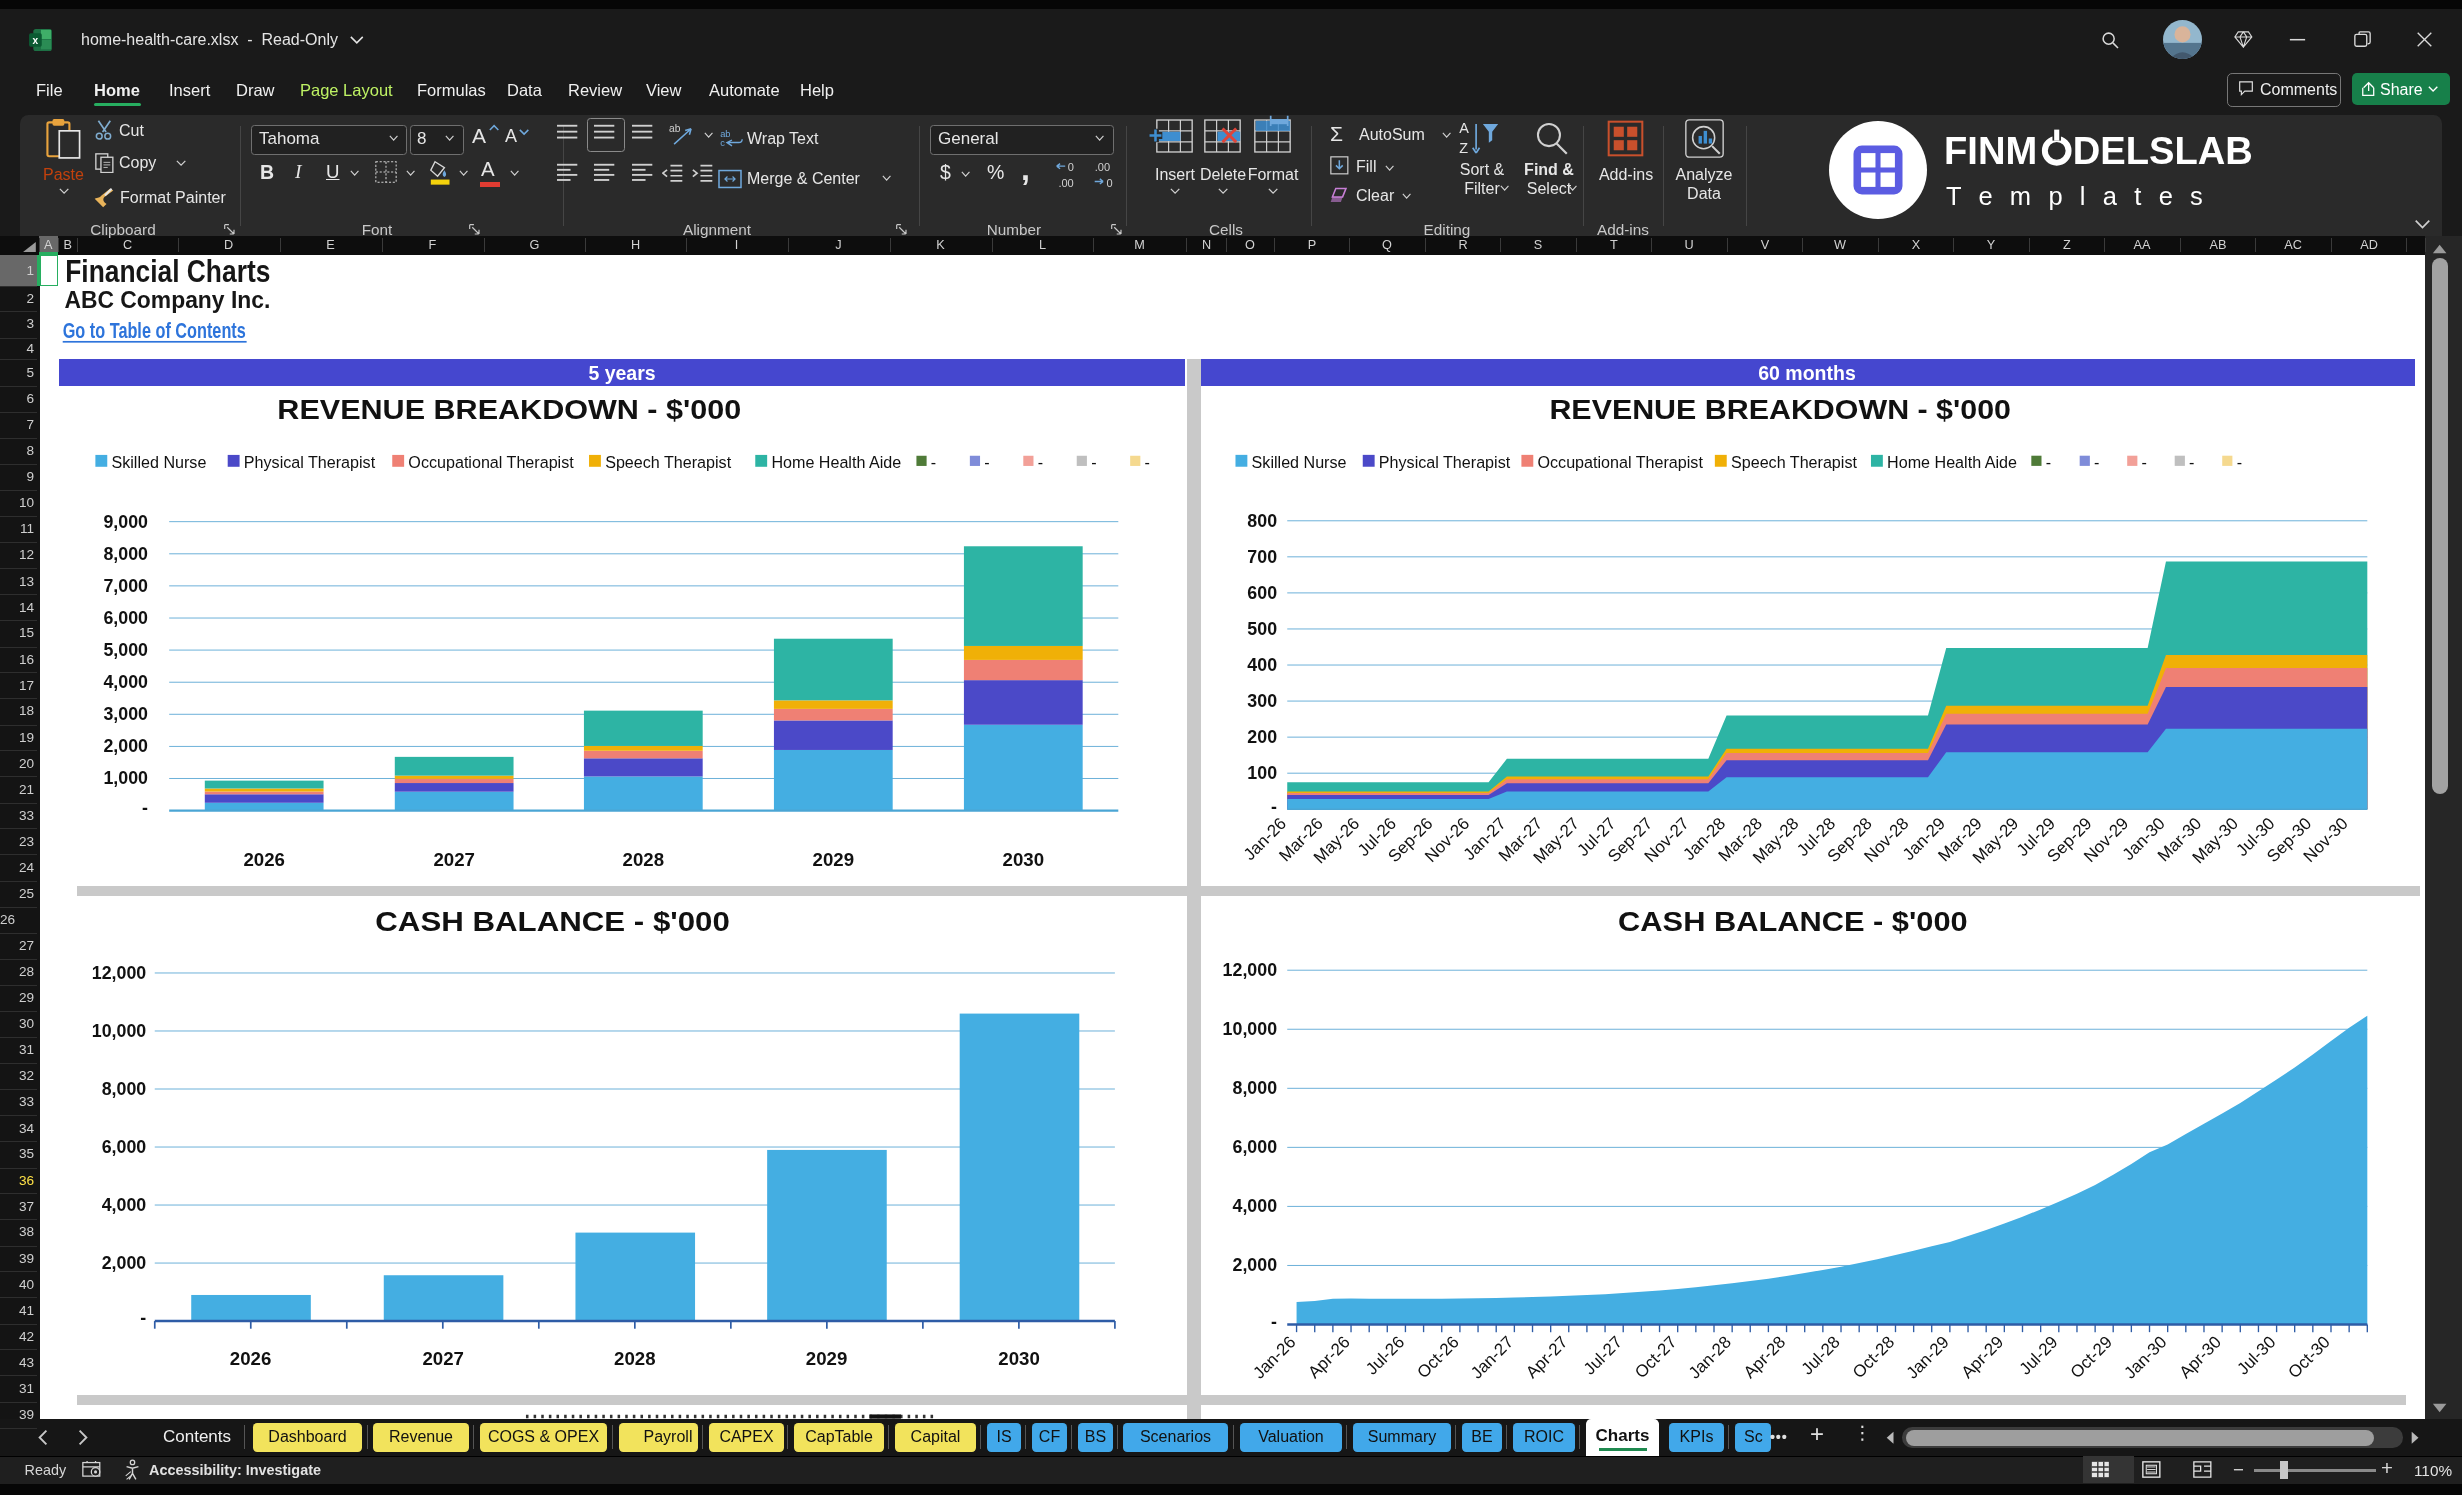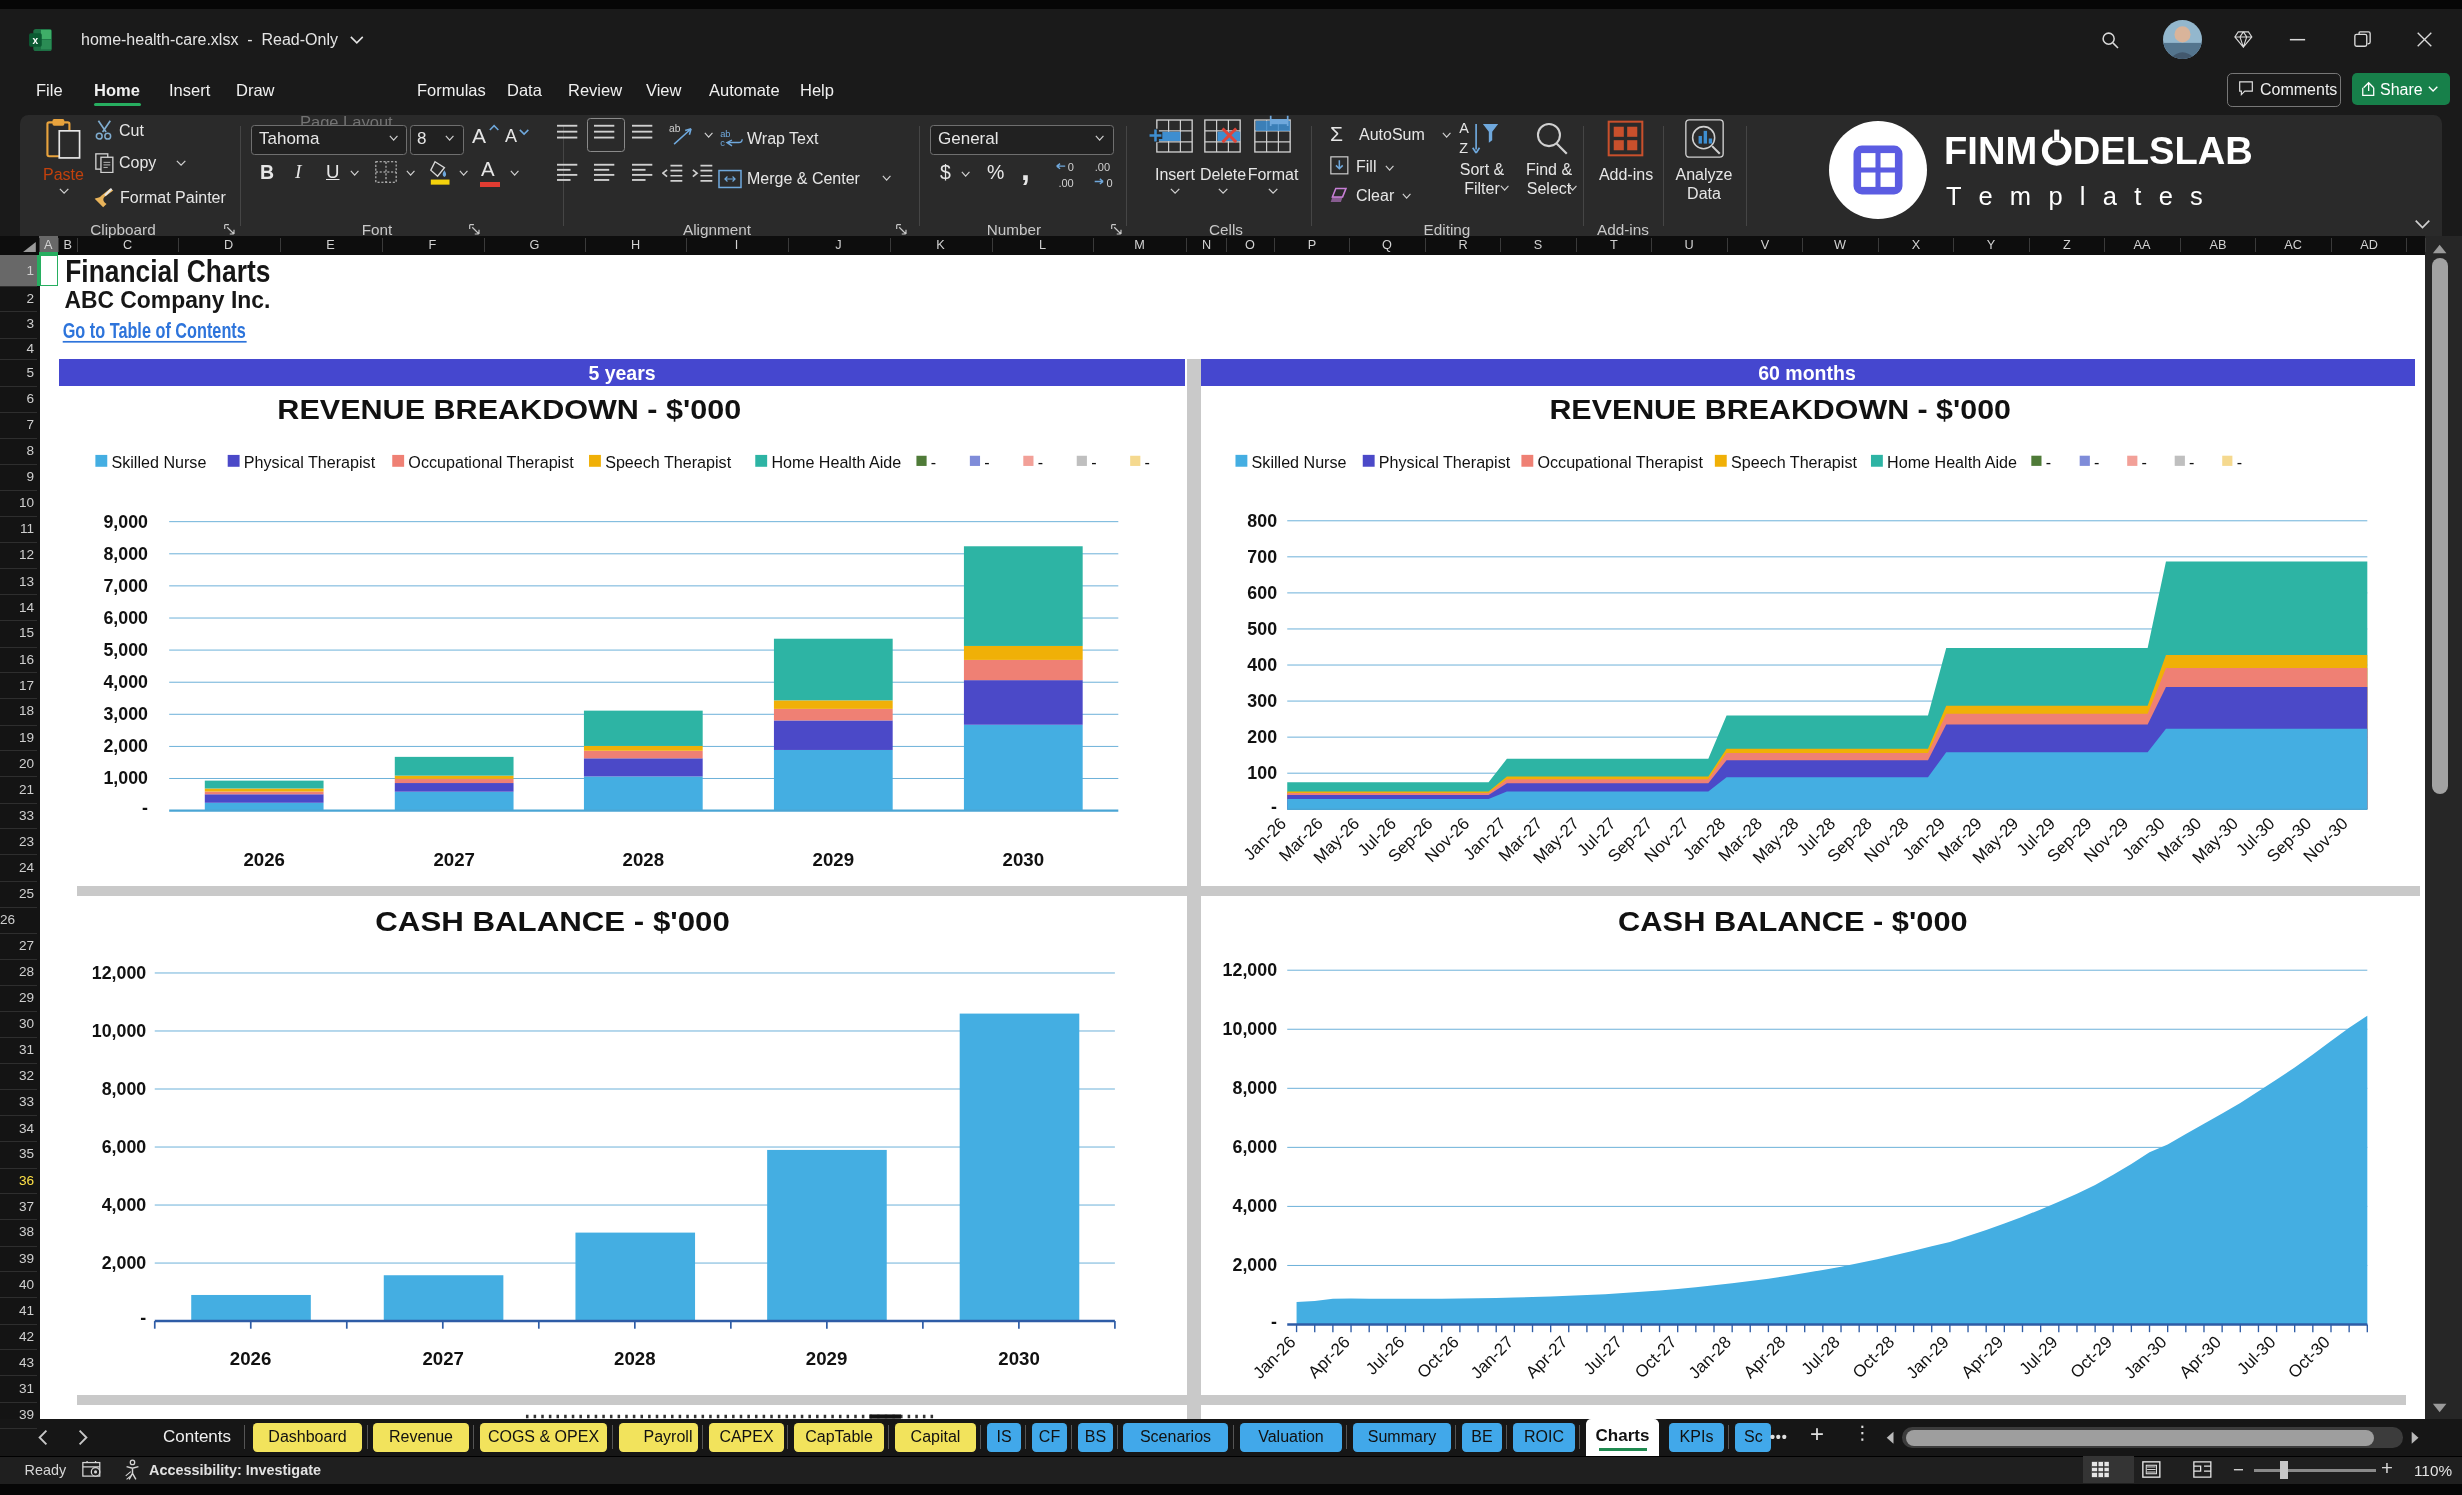--- a/index.html
+++ b/index.html
@@ -55,21 +55,21 @@
     <rect x="1" y="4" width="14" height="14" rx="2" stroke="#d9d9d9" stroke-width="1.6" fill="none"></rect>
     <path d="M6 4 L6 2 Q6 1 7 1 L17 1 Q19 1 19 3 L19 13 Q19 15 17 15 L16 15" stroke="#d9d9d9" stroke-width="1.6" fill="none"></path>
   </svg>
 <svg style="left:2416px;top:31px" width="17" height="17" viewBox="0 0 20 20">
     <path d="M2 2 L18 18 M18 2 L2 18" stroke="#d9d9d9" stroke-width="1.6"></path>
   </svg>
 <div class="txt" style="left:36px;top:81px;font-size:16.5px;color:#f0f0f0;font-weight:normal;">File</div>
 <div class="txt" style="left:94px;top:81px;font-size:16.5px;color:#f0f0f0;font-weight:bold;">Home</div>
 <div class="txt" style="left:169px;top:81px;font-size:16.5px;color:#f0f0f0;font-weight:normal;">Insert</div>
 <div class="txt" style="left:236px;top:81px;font-size:16.5px;color:#f0f0f0;font-weight:normal;">Draw</div>
-<div class="txt" style="left:300px;top:81px;font-size:16.5px;color:#737373;font-weight:normal;margin-top:32px;">Page Layout</div>
+<div class="txt" style="left:300px;top:81px;font-size:16.5px;color:#bef264;font-weight:normal;">Page Layout</div>
 <div class="txt" style="left:417px;top:81px;font-size:16.5px;color:#f0f0f0;font-weight:normal;">Formulas</div>
 <div class="txt" style="left:507px;top:81px;font-size:16.5px;color:#f0f0f0;font-weight:normal;">Data</div>
 <div class="txt" style="left:568px;top:81px;font-size:16.5px;color:#f0f0f0;font-weight:normal;">Review</div>
 <div class="txt" style="left:646px;top:81px;font-size:16.5px;color:#f0f0f0;font-weight:normal;">View</div>
 <div class="txt" style="left:709px;top:81px;font-size:16.5px;color:#f0f0f0;font-weight:normal;">Automate</div>
 <div class="txt" style="left:800px;top:81px;font-size:16.5px;color:#f0f0f0;font-weight:normal;">Help</div>
 <div class="abs" style="left:94px;top:103px;width:47px;height:2.5px;background:#27ae60;border-radius:1.7px;"></div>
 <div class="abs" style="left:2227px;top:73px;width:112px;height:32px;border:0.8px solid #777;border-radius:5.1px;"></div>
 <svg style="left:2238px;top:81px" width="16" height="15.3" viewBox="0 0 19 18">
     <path d="M2 1 h15 v11 h-9 l-4 4 v-4 h-2 z" stroke="#e0e0e0" stroke-width="1.4" fill="none"></path>
@@ -330,21 +330,21 @@
   </svg>
 <div class="txt" style="left:1448px;top:161px;width:68px;text-align:center;font-size:16px;color:#e6e6e6;font-weight:normal;">Sort &amp;</div>
 <div class="txt" style="left:1448px;top:180px;width:68px;text-align:center;font-size:16px;color:#e6e6e6;font-weight:normal;">Filter</div>
 <svg style="left:1500px;top:185px" width="9.3" height="6.8" viewBox="0 0 11 8">
     <path d="M1 1 L5.5 6 L10 1" stroke="#d0d0d0" stroke-width="1.4" fill="none"></path>
   </svg>
 <svg style="left:1532px;top:119px" width="39" height="39" viewBox="0 0 46 46">
     <circle cx="20" cy="19" r="13" stroke="#d0d0d0" stroke-width="2.4" fill="none"></circle>
     <line x1="29" y1="29" x2="41" y2="41" stroke="#d0d0d0" stroke-width="2.6"></line>
   </svg>
-<div class="txt" style="left:1515px;top:161px;width:68px;text-align:center;font-size:16px;color:#e6e6e6;font-weight:normal;">Find &amp;</div>
+<div class="txt" style="left:1515px;top:161px;width:68px;text-align:center;font-size:16px;color:#e6e6e6;font-weight:bold;">Find &amp;</div>
 <div class="txt" style="left:1515px;top:180px;width:68px;text-align:center;font-size:16px;color:#e6e6e6;font-weight:normal;">Select</div>
 <svg style="left:1568px;top:185px" width="9.3" height="6.8" viewBox="0 0 11 8">
     <path d="M1 1 L5.5 6 L10 1" stroke="#d0d0d0" stroke-width="1.4" fill="none"></path>
   </svg>
 <div class="txt" style="left:1392px;top:221px;width:110px;text-align:center;font-size:15.3px;color:#c8c8c8;font-weight:normal;">Editing</div>
 <div class="abs" style="left:1583px;top:126px;width:0.8px;height:100px;background:#454545;"></div>
 <svg style="left:1607px;top:120px" width="37" height="37" viewBox="0 0 44 44">
     <rect x="2" y="2" width="40" height="40" stroke="#c9502c" stroke-width="2.4" fill="none"></rect>
     <rect x="8" y="8" width="12" height="12" fill="#c9502c"></rect>
     <rect x="24" y="8" width="12" height="12" fill="#c9502c"></rect>

